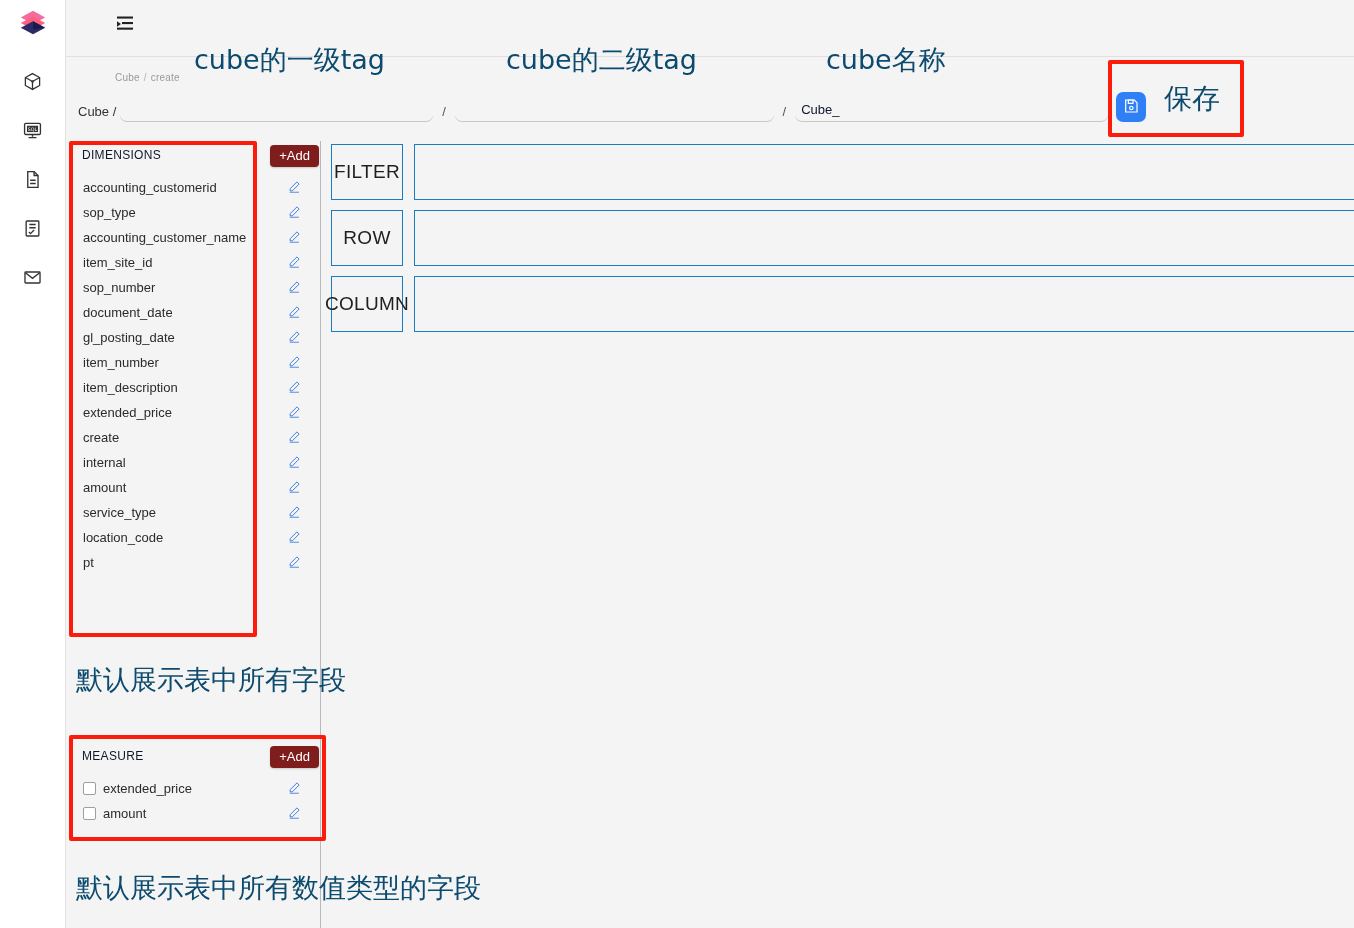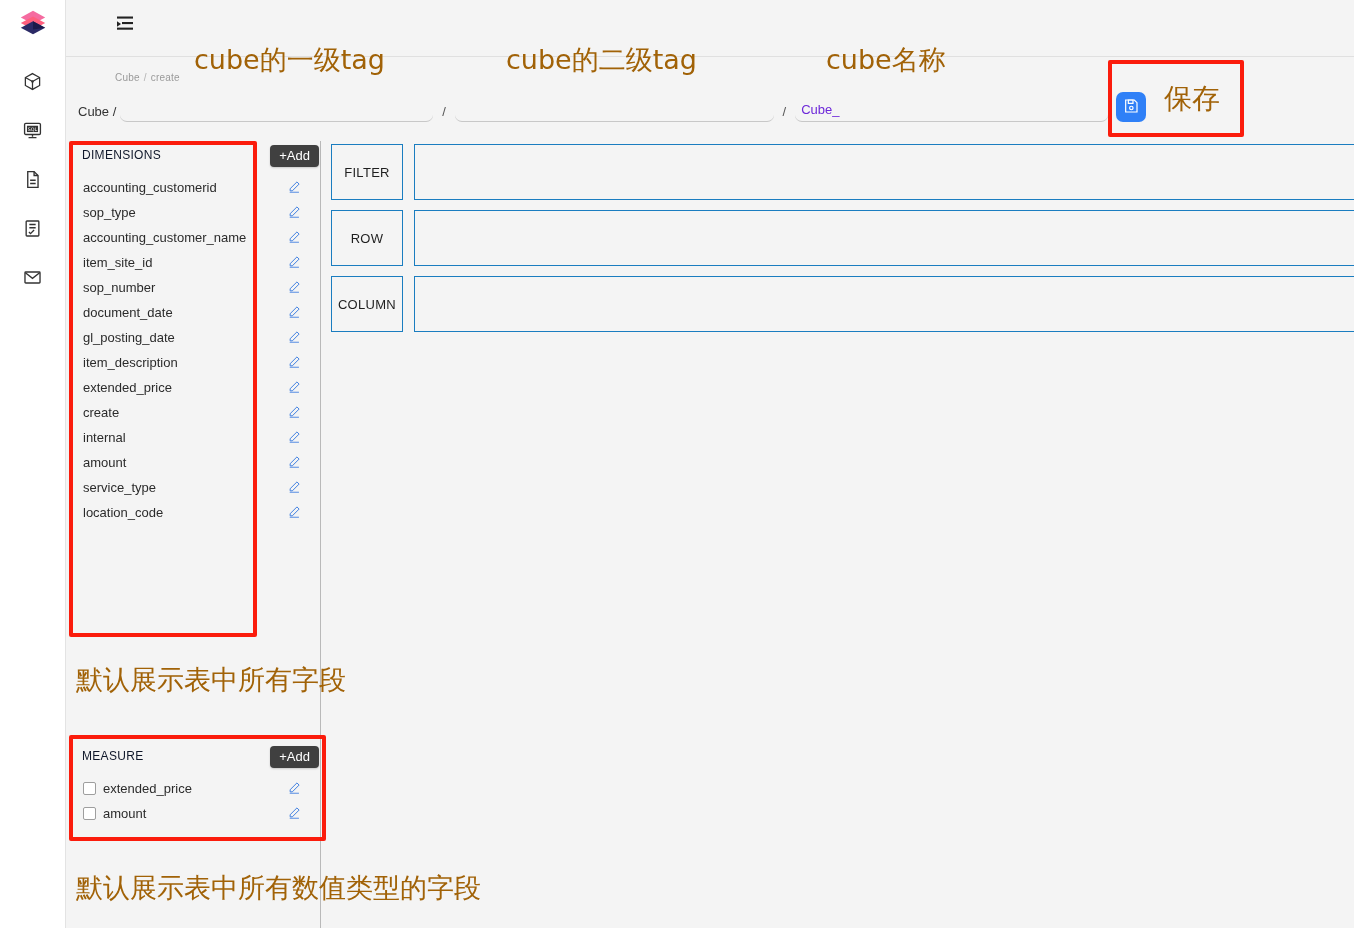--- a/index.html
+++ b/index.html
@@ -52,21 +52,21 @@
     position: absolute; left: 78px; top: 96px; width: 1030px; height: 26px;
     display: flex; align-items: flex-end;
   }
   .tag-prefix { font-size: 13px; color: #333; padding-bottom: 3px; white-space: nowrap; margin-top: 16px; }
   .tag-slash  { font-size: 13px; color: #555; padding: 0 9px 3px 9px; }
   .tag-input {
     border: none; border-bottom: 1px solid #c8c8c8;
     border-radius: 0 0 7px 7px;
     background: transparent; outline: none;
     font-family: "Liberation Sans", sans-serif;
-    font-size: 13px; color: #6d28d9;
+    font-size: 13px; color: #0f172a;
     height: 22px; padding: 0 6px 2px 6px;
   }
   #tag-l1 { width: 320px; margin-left: 4px; }
   #tag-l2 { width: 326px; }
   #tag-name { width: 320px; }
 
   
   #save-btn {
     position: absolute; left: 1116px; top: 92px;
     width: 30px; height: 30px; border-radius: 7px;
@@ -82,21 +82,21 @@
   }
   #dim-head, #mea-head {
     position: relative; height: 34px;
   }
   .sec-title {
     position: absolute; left: 16px; top: 7px;
     font-size: 12px; color: #0f172a; letter-spacing: .3px;
   }
   .add-btn {
     position: absolute; right: 2px; top: 4px;
-    background: #404040; color: #fff; border: none; border-radius: 4px;
+    background: #7f1d1d; color: #fff; border: none; border-radius: 4px;
     font-family: "Liberation Sans", sans-serif;
     font-size: 13px; padding: 3px 9px 4px 9px; cursor: pointer;
     box-shadow: 0 1px 2px rgba(0,0,0,.18);
   }
   .field-row {
     position: relative; height: 25px;
     display: flex; align-items: center;
   }
   .field-row .cbx {
     width: 13px; height: 13px; border: 1px solid #9e9e9e; border-radius: 2px;
@@ -116,33 +116,33 @@
     position: absolute; left: 112px; top: 589px;
     letter-spacing: 1.5px; color: #b4b4b4; font-size: 9px; cursor: row-resize;
     user-select: none;
   }
 
   
   .dz-row { position: absolute; left: 331px; display: flex; }
   .dz-label {
     width: 72px; height: 56px; border: 1px solid #1a7dc0; background: #f4f4f4;
     display: flex; align-items: center; justify-content: center;
-    font-size: 13px; color: #1f1f1f; letter-spacing: .3px;
+    font-size: 19px; color: #1f1f1f; letter-spacing: .3px;
   }
   .dz-area {
     width: 1028px; height: 56px; border: 1px solid #1a7dc0; background: #f4f4f4;
     margin-left: 11px;
   }
   #dz-filter { top: 144px; }
   #dz-row    { top: 210px; }
   #dz-column { top: 276px; }
 
   
   .ann {
-    position: absolute; color: #a16207;
+    position: absolute; color: #0c4a6e;
     font-family: "DejaVu Sans", "Liberation Sans", sans-serif;
     white-space: nowrap; pointer-events: none;
   }
   .ann-box {
     position: absolute; border: 4px solid #fb1c0c; pointer-events: none;
     border-radius: 2px;
   }
   #ann-t1 { left: 194px; top: 42px; font-size: 27px; }
   #ann-t2 { left: 506px; top: 42px; font-size: 27px; }
   #ann-t3 { left: 826px; top: 42px; font-size: 27px; }
@@ -289,20 +289,27 @@
               </svg></span>
           </div>
           <div class="field-row">
             <span class="fname">gl_posting_date</span>
             <span class="edit-ic"><svg width="13" height="13" viewBox="0 0 24 24" fill="none" stroke="#3d7de0" stroke-width="1.8">
                 <path d="M16.5 3.5l4 4L8 20H4v-4z"></path>
                 <path d="M3.2 22.6h17" stroke-width="1.6"></path>
               </svg></span>
           </div>
           <div class="field-row">
+            <span class="fname">item_number</span>
+            <span class="edit-ic"><svg width="13" height="13" viewBox="0 0 24 24" fill="none" stroke="#3d7de0" stroke-width="1.8">
+                <path d="M16.5 3.5l4 4L8 20H4v-4z"></path>
+                <path d="M3.2 22.6h17" stroke-width="1.6"></path>
+              </svg></span>
+          </div>
+          <div class="field-row">
             <span class="fname">item_description</span>
             <span class="edit-ic"><svg width="13" height="13" viewBox="0 0 24 24" fill="none" stroke="#3d7de0" stroke-width="1.8">
                 <path d="M16.5 3.5l4 4L8 20H4v-4z"></path>
                 <path d="M3.2 22.6h17" stroke-width="1.6"></path>
               </svg></span>
           </div>
           <div class="field-row">
             <span class="fname">extended_price</span>
             <span class="edit-ic"><svg width="13" height="13" viewBox="0 0 24 24" fill="none" stroke="#3d7de0" stroke-width="1.8">
                 <path d="M16.5 3.5l4 4L8 20H4v-4z"></path>
@@ -332,20 +339,27 @@
           </div>
           <div class="field-row">
             <span class="fname">service_type</span>
             <span class="edit-ic"><svg width="13" height="13" viewBox="0 0 24 24" fill="none" stroke="#3d7de0" stroke-width="1.8">
                 <path d="M16.5 3.5l4 4L8 20H4v-4z"></path>
                 <path d="M3.2 22.6h17" stroke-width="1.6"></path>
               </svg></span>
           </div>
           <div class="field-row">
             <span class="fname">location_code</span>
+            <span class="edit-ic"><svg width="13" height="13" viewBox="0 0 24 24" fill="none" stroke="#3d7de0" stroke-width="1.8">
+                <path d="M16.5 3.5l4 4L8 20H4v-4z"></path>
+                <path d="M3.2 22.6h17" stroke-width="1.6"></path>
+              </svg></span>
+          </div>
+          <div class="field-row">
+            <span class="fname">pt</span>
             <span class="edit-ic"><svg width="13" height="13" viewBox="0 0 24 24" fill="none" stroke="#3d7de0" stroke-width="1.8">
                 <path d="M16.5 3.5l4 4L8 20H4v-4z"></path>
                 <path d="M3.2 22.6h17" stroke-width="1.6"></path>
               </svg></span>
           </div>
         </div>
     </div>
 
     <div id="drag-dots">·····</div>
 

